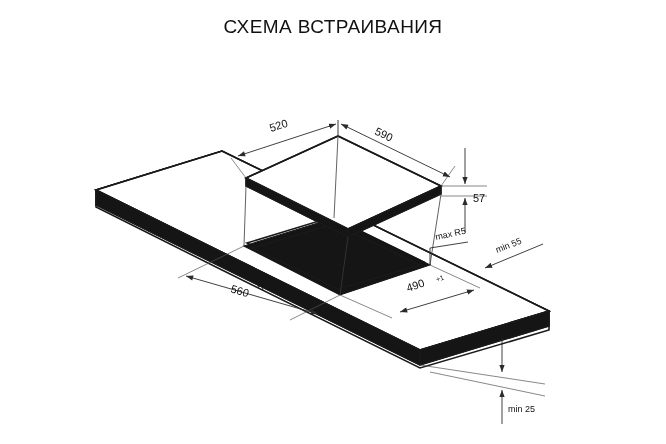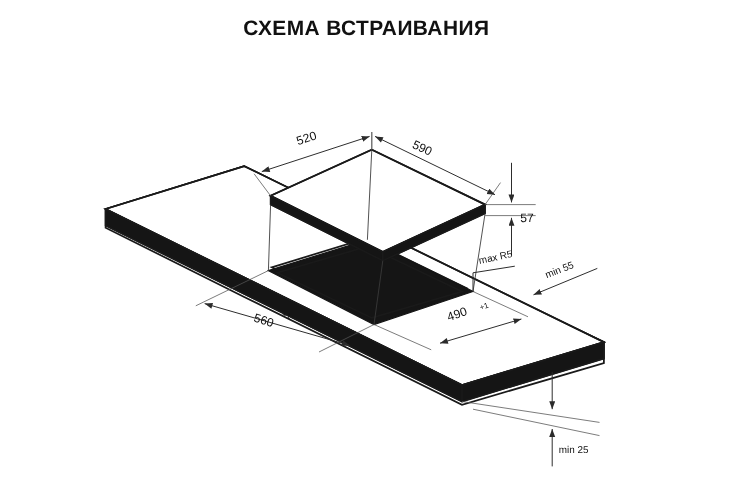--- a/index.html
+++ b/index.html
@@ -21,21 +21,21 @@
     position: relative;
     background: #ffffff;
   }
   .title {
     position: absolute;
     top: 16px;
     left: 0;
     width: 666px;
     text-align: center;
     font-family: "Liberation Sans", sans-serif;
-    font-weight: bold;
+    font-weight: normal;
     font-size: 19px;
     letter-spacing: 0.4px;
     color: #111111;
     user-select: none;
   }
   svg.drawing {
     position: absolute;
     top: 0;
     left: 0;
     width: 666px;

